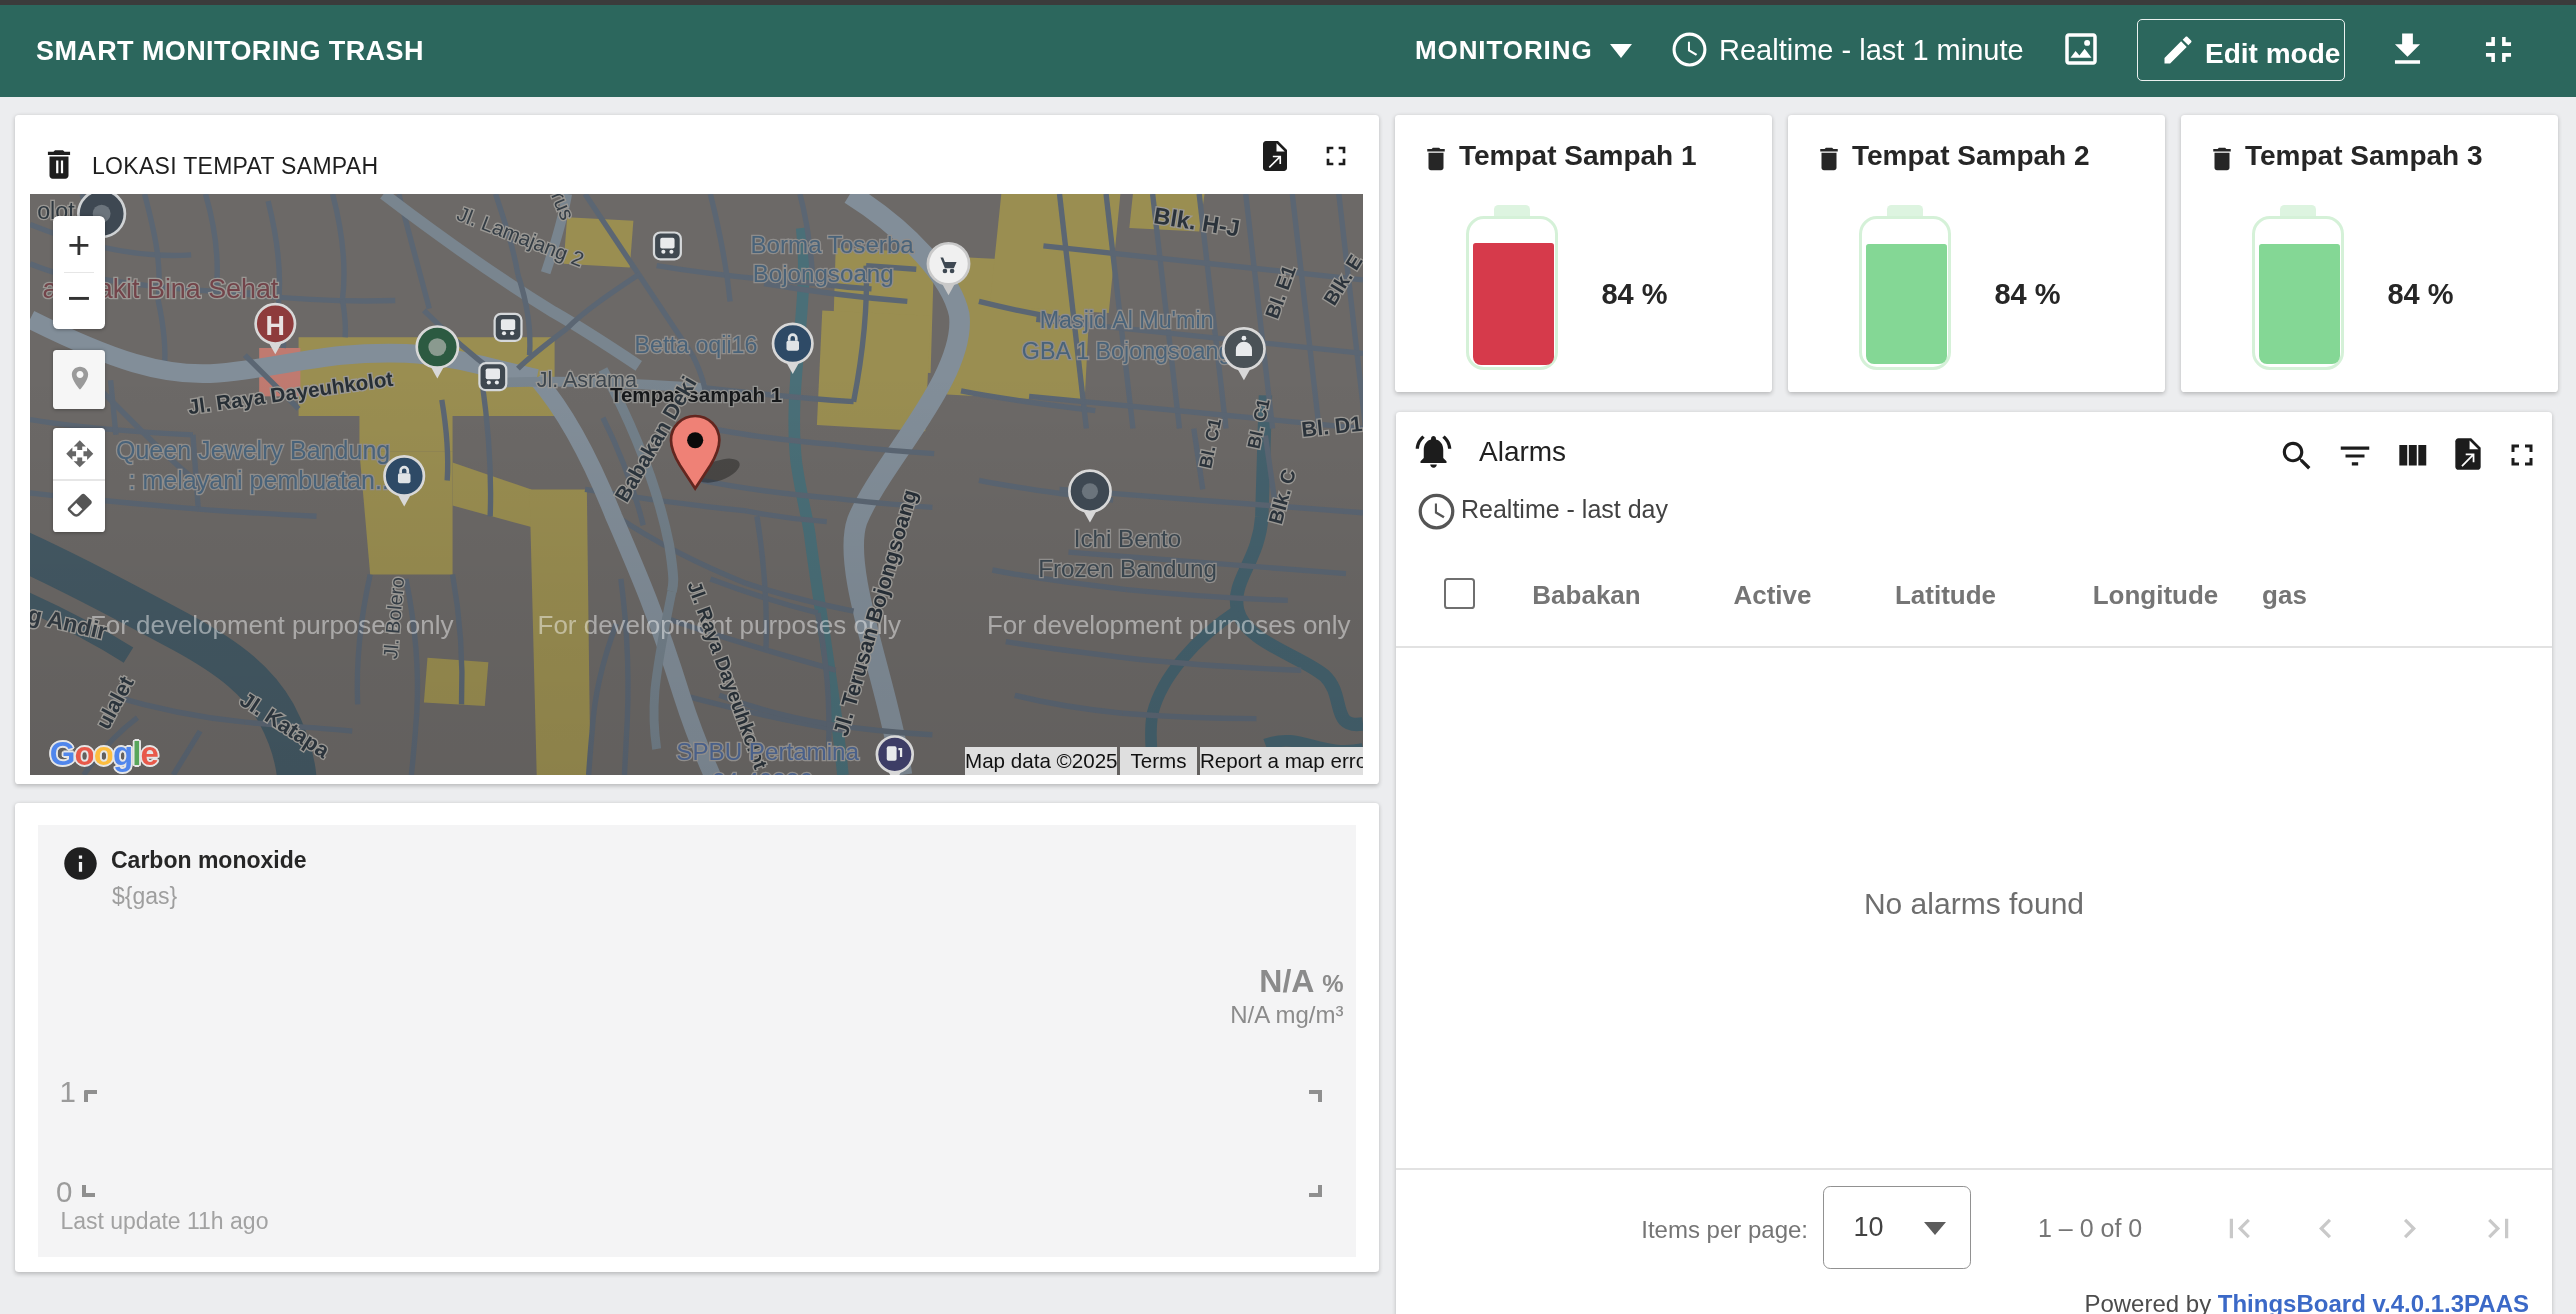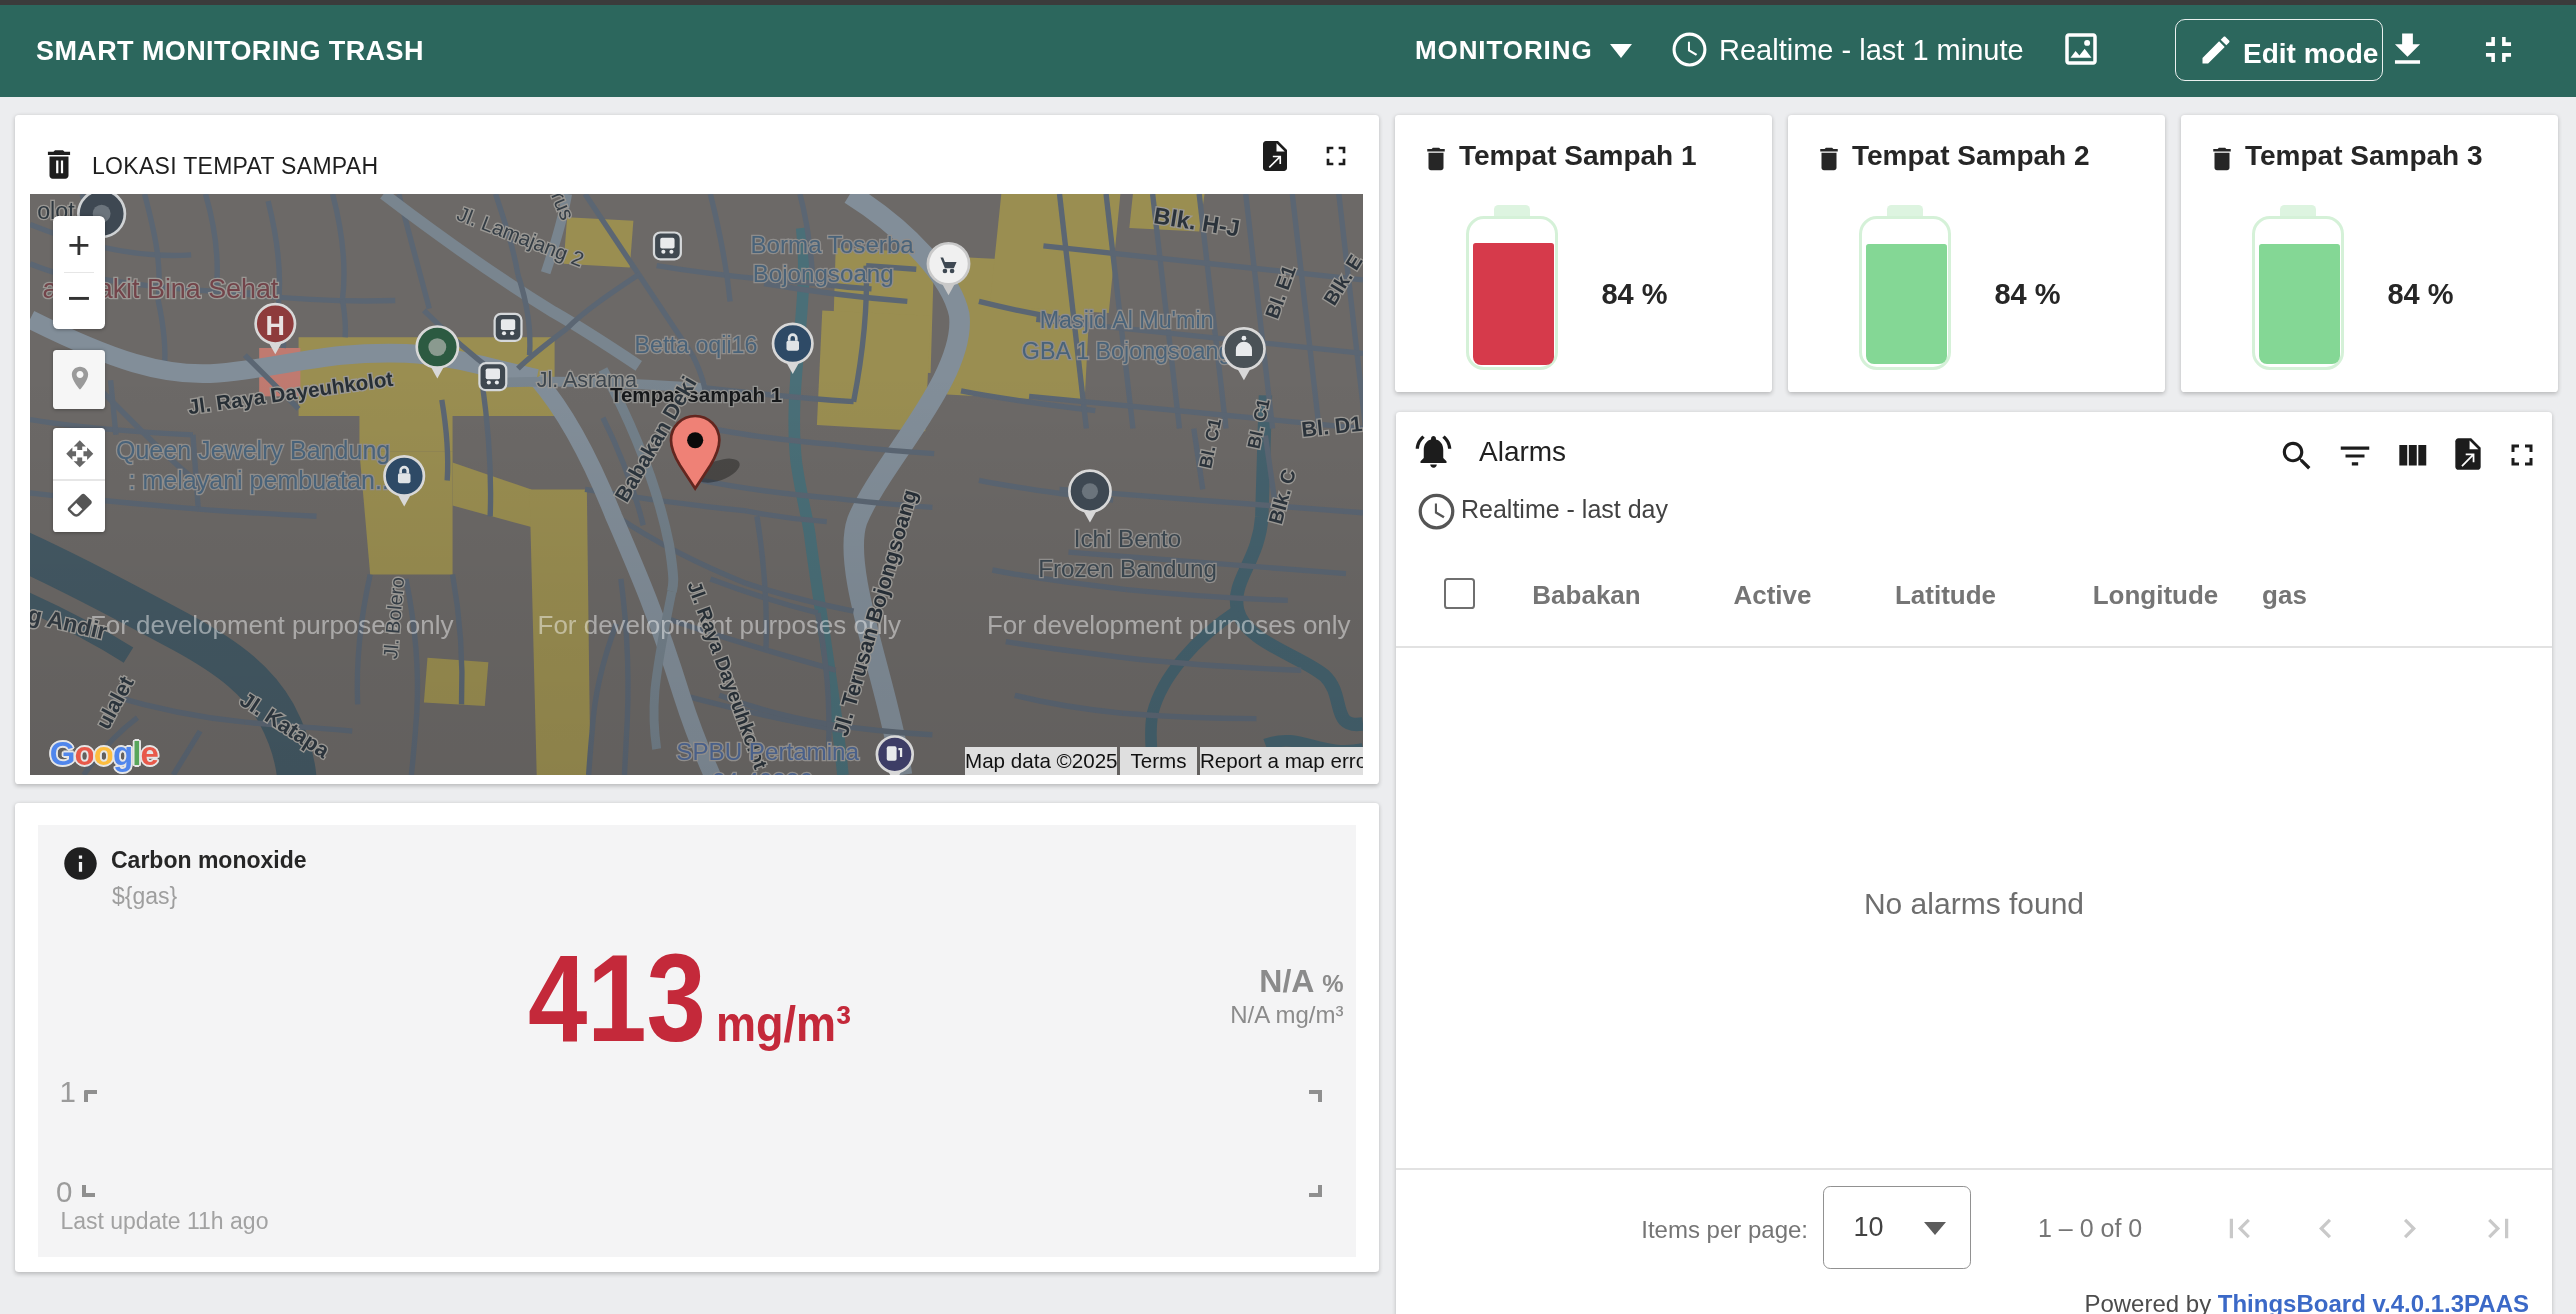--- a/index.html
+++ b/index.html
@@ -5,21 +5,21 @@
 html,body{width:2576px;height:1315px;overflow:hidden;background:#ecedef;font-family:"Liberation Sans",sans-serif;}
 .abs{position:absolute;}
 .card{position:absolute;background:#fff;border-radius:3.6px;box-shadow:0 1.8px 4.5px rgba(0,0,0,.22);}
 
 #topstrip{position:absolute;left:0;top:0;width:2576px;height:5.4px;background:#3b3b3b;}
 #appbar{position:absolute;left:0;top:5.4px;width:2576px;height:92px;background:#2c675d;color:#fff;}
 #appbar .ttl{position:absolute;left:36px;top:31px;font-size:27px;font-weight:bold;letter-spacing:0.4px;}
 #mon{position:absolute;left:1415px;top:30px;font-size:26px;font-weight:bold;letter-spacing:0.9px;}
 #monarr{position:absolute;left:1610px;top:39px;width:0;height:0;border-left:11.6px solid transparent;border-right:11.6px solid transparent;border-top:14.3px solid #fff;}
 #rt1{position:absolute;left:1719px;top:29px;font-size:29px;}
-#editbtn{position:absolute;left:2137px;top:13.4px;width:208px;height:62px;border:1.8px solid rgba(255,255,255,.9);border-radius:10px;margin-left:38px;}
+#editbtn{position:absolute;left:2137px;top:13.4px;width:208px;height:62px;border:1.8px solid rgba(255,255,255,.9);border-radius:5px;}
 #editbtn span{position:absolute;left:67px;top:18px;font-size:28px;font-weight:bold;color:#fff;white-space:nowrap;}
 
 #mapcard{left:15px;top:115px;width:1364px;height:669px;}
 #mapcard .hticon{position:absolute;left:25px;top:29.5px;}
 #mapcard .ht{position:absolute;left:77px;top:38px;font-size:23px;color:#1e1e1e;letter-spacing:0.3px;white-space:nowrap;text-align:center;}
 #mapwrap{position:absolute;left:15px;top:79px;width:1333px;height:581px;overflow:hidden;background:#6c6967;}
 
 #cocard{left:15px;top:803px;width:1364px;height:469px;}
 #copanel{position:absolute;left:23px;top:21.5px;width:1318px;height:432px;background:#f4f4f5;}
 #coicon{position:absolute;left:23px;top:19px;}
@@ -353,21 +353,20 @@
 </div>
 </div>
 
 <div class="card" id="cocard">
   <div id="copanel">
     <svg id="coicon" width="39" height="39" viewBox="0 0 24 24">
         <path d="M12 2C6.48 2 2 6.48 2 12s4.48 10 10 10 10-4.48 10-10S17.52 2 12 2zm1 15h-2v-6h2v6zm0-8h-2V7h2v2z" fill="#202020"></path>
       </svg>
     <div id="cotitle">Carbon monoxide</div>
     <div id="cogas">${gas}</div>
-    <div id="coval"><b>413</b> <span>mg/m³</span></div>
     <div id="cona">
         <div class="l1">N/A <small>%</small></div>
         <div class="l2">N/A mg/m³</div>
       </div>
     <div class="crn" id="c_tl"></div>
       <div class="crn" id="c_tr"></div>
       <div class="crn" id="c_bl"></div>
       <div class="crn" id="c_br"></div>
     <div id="lab1">1</div>
       <div id="lab0">0</div>

